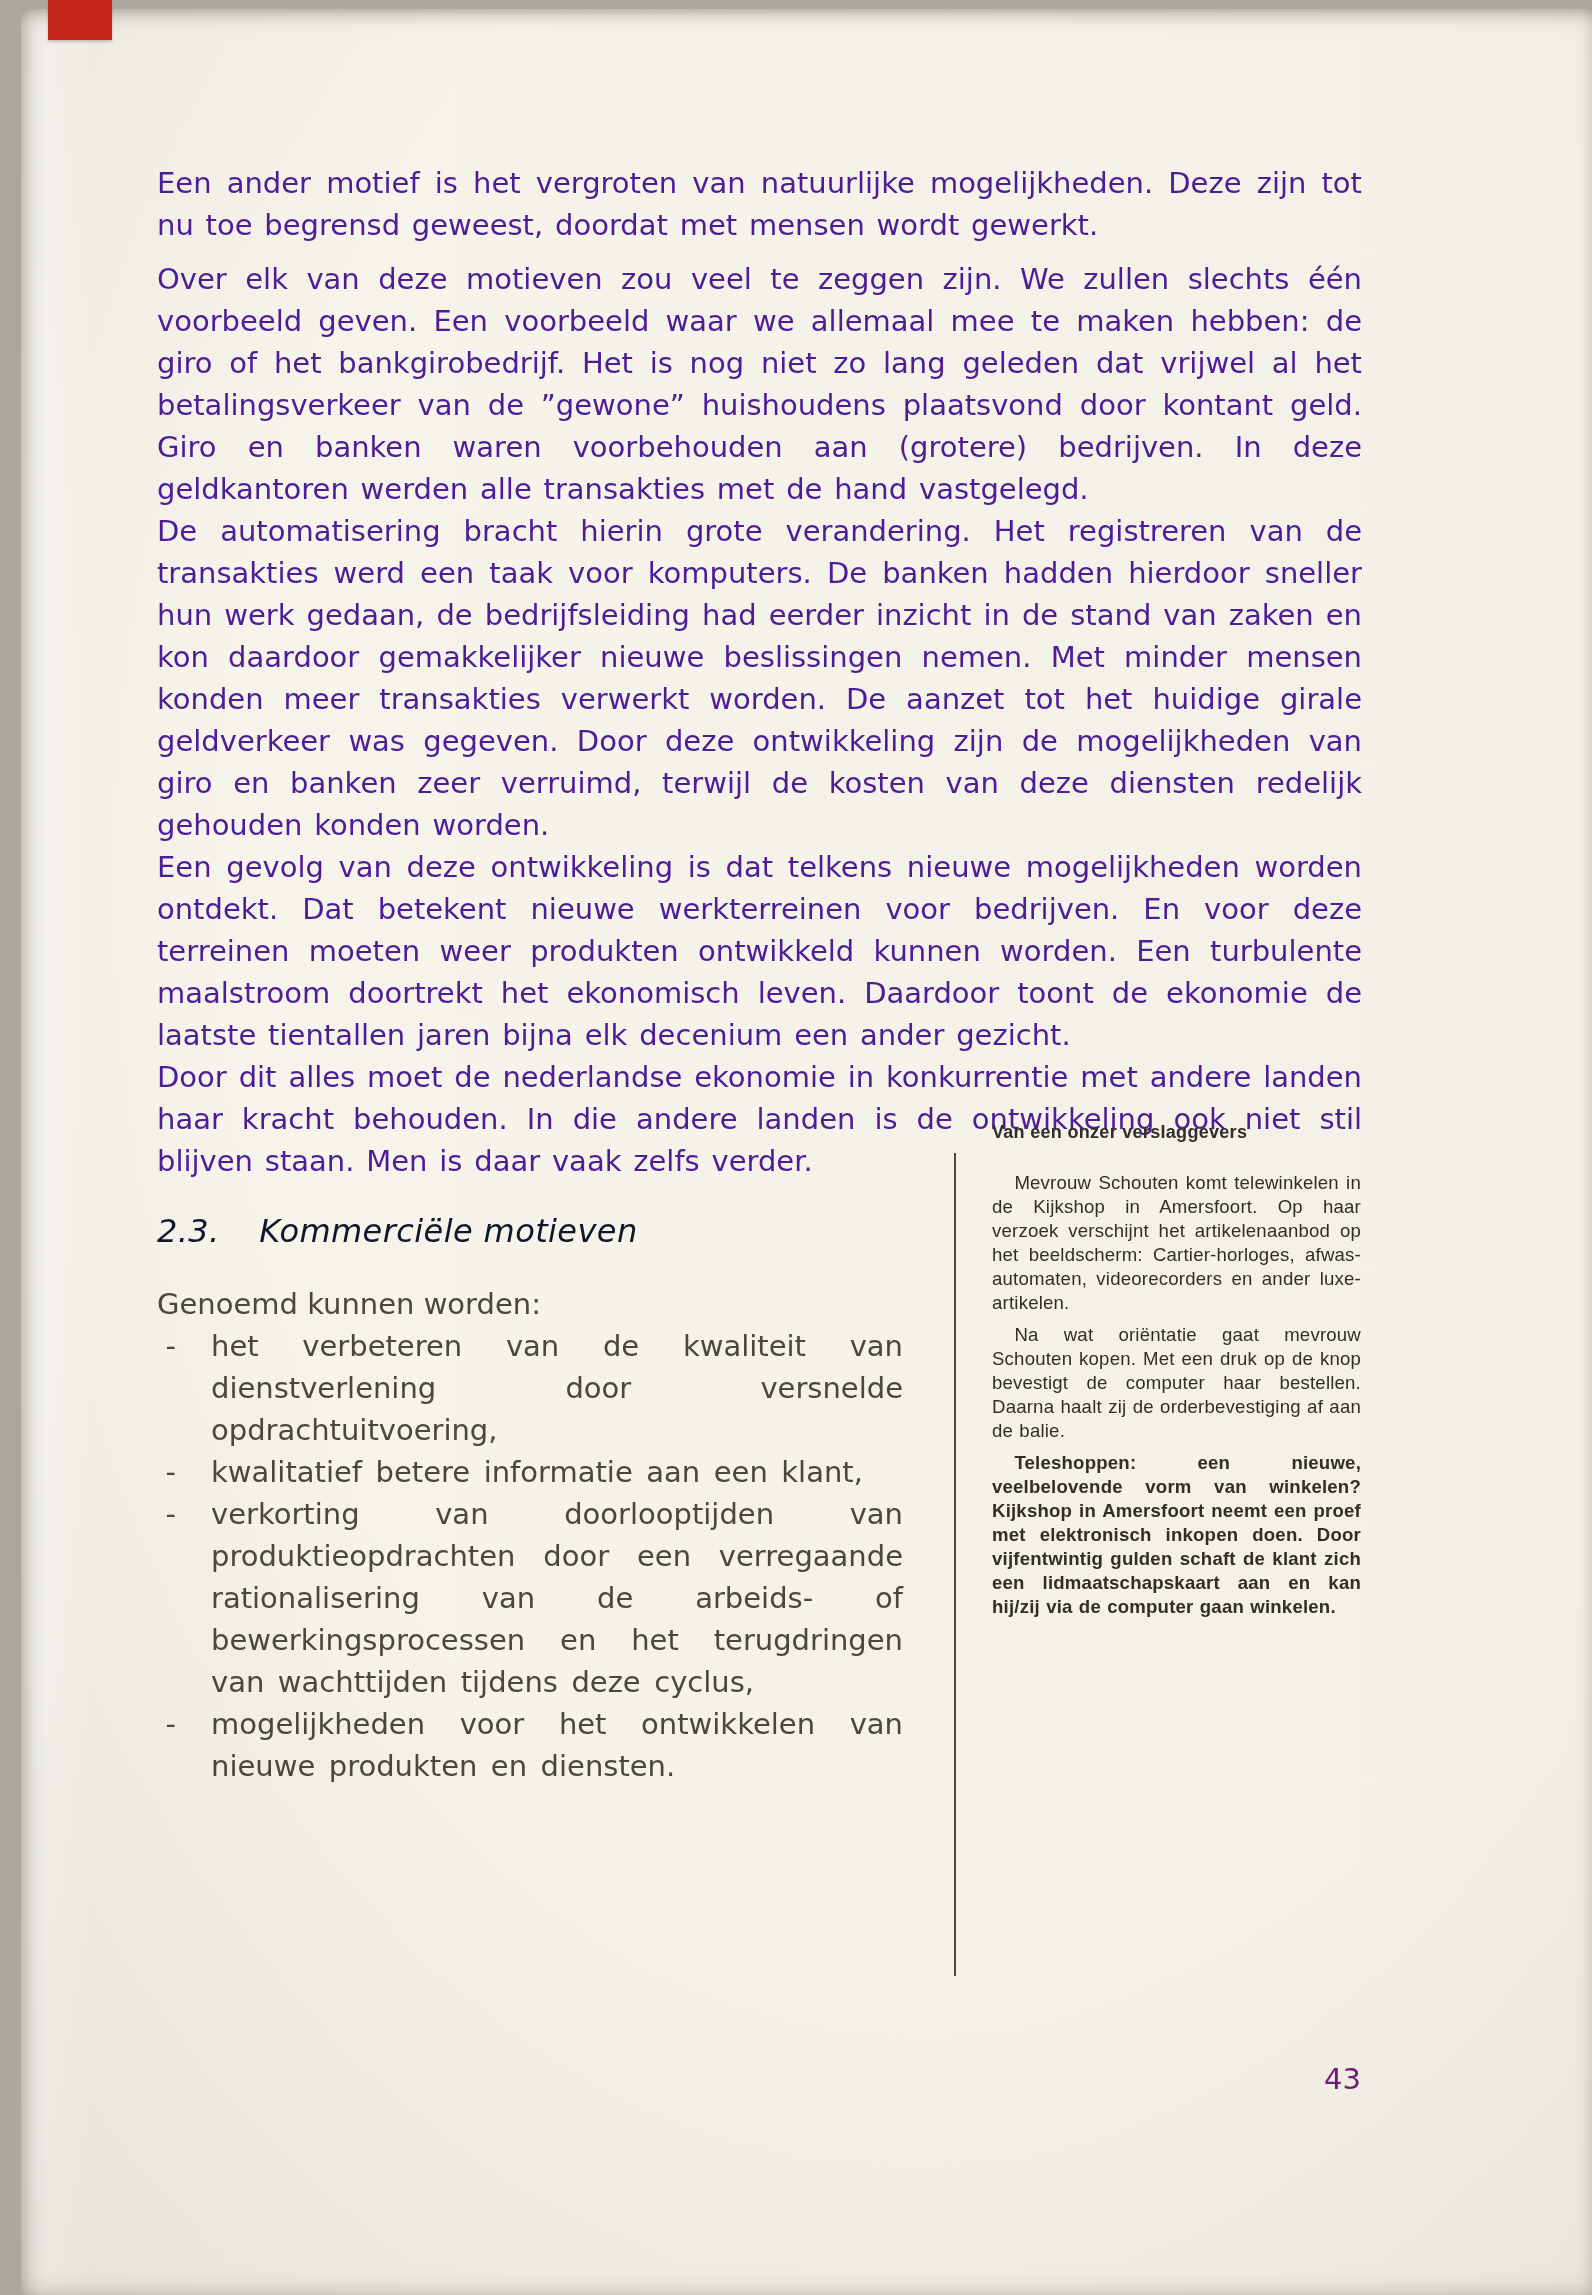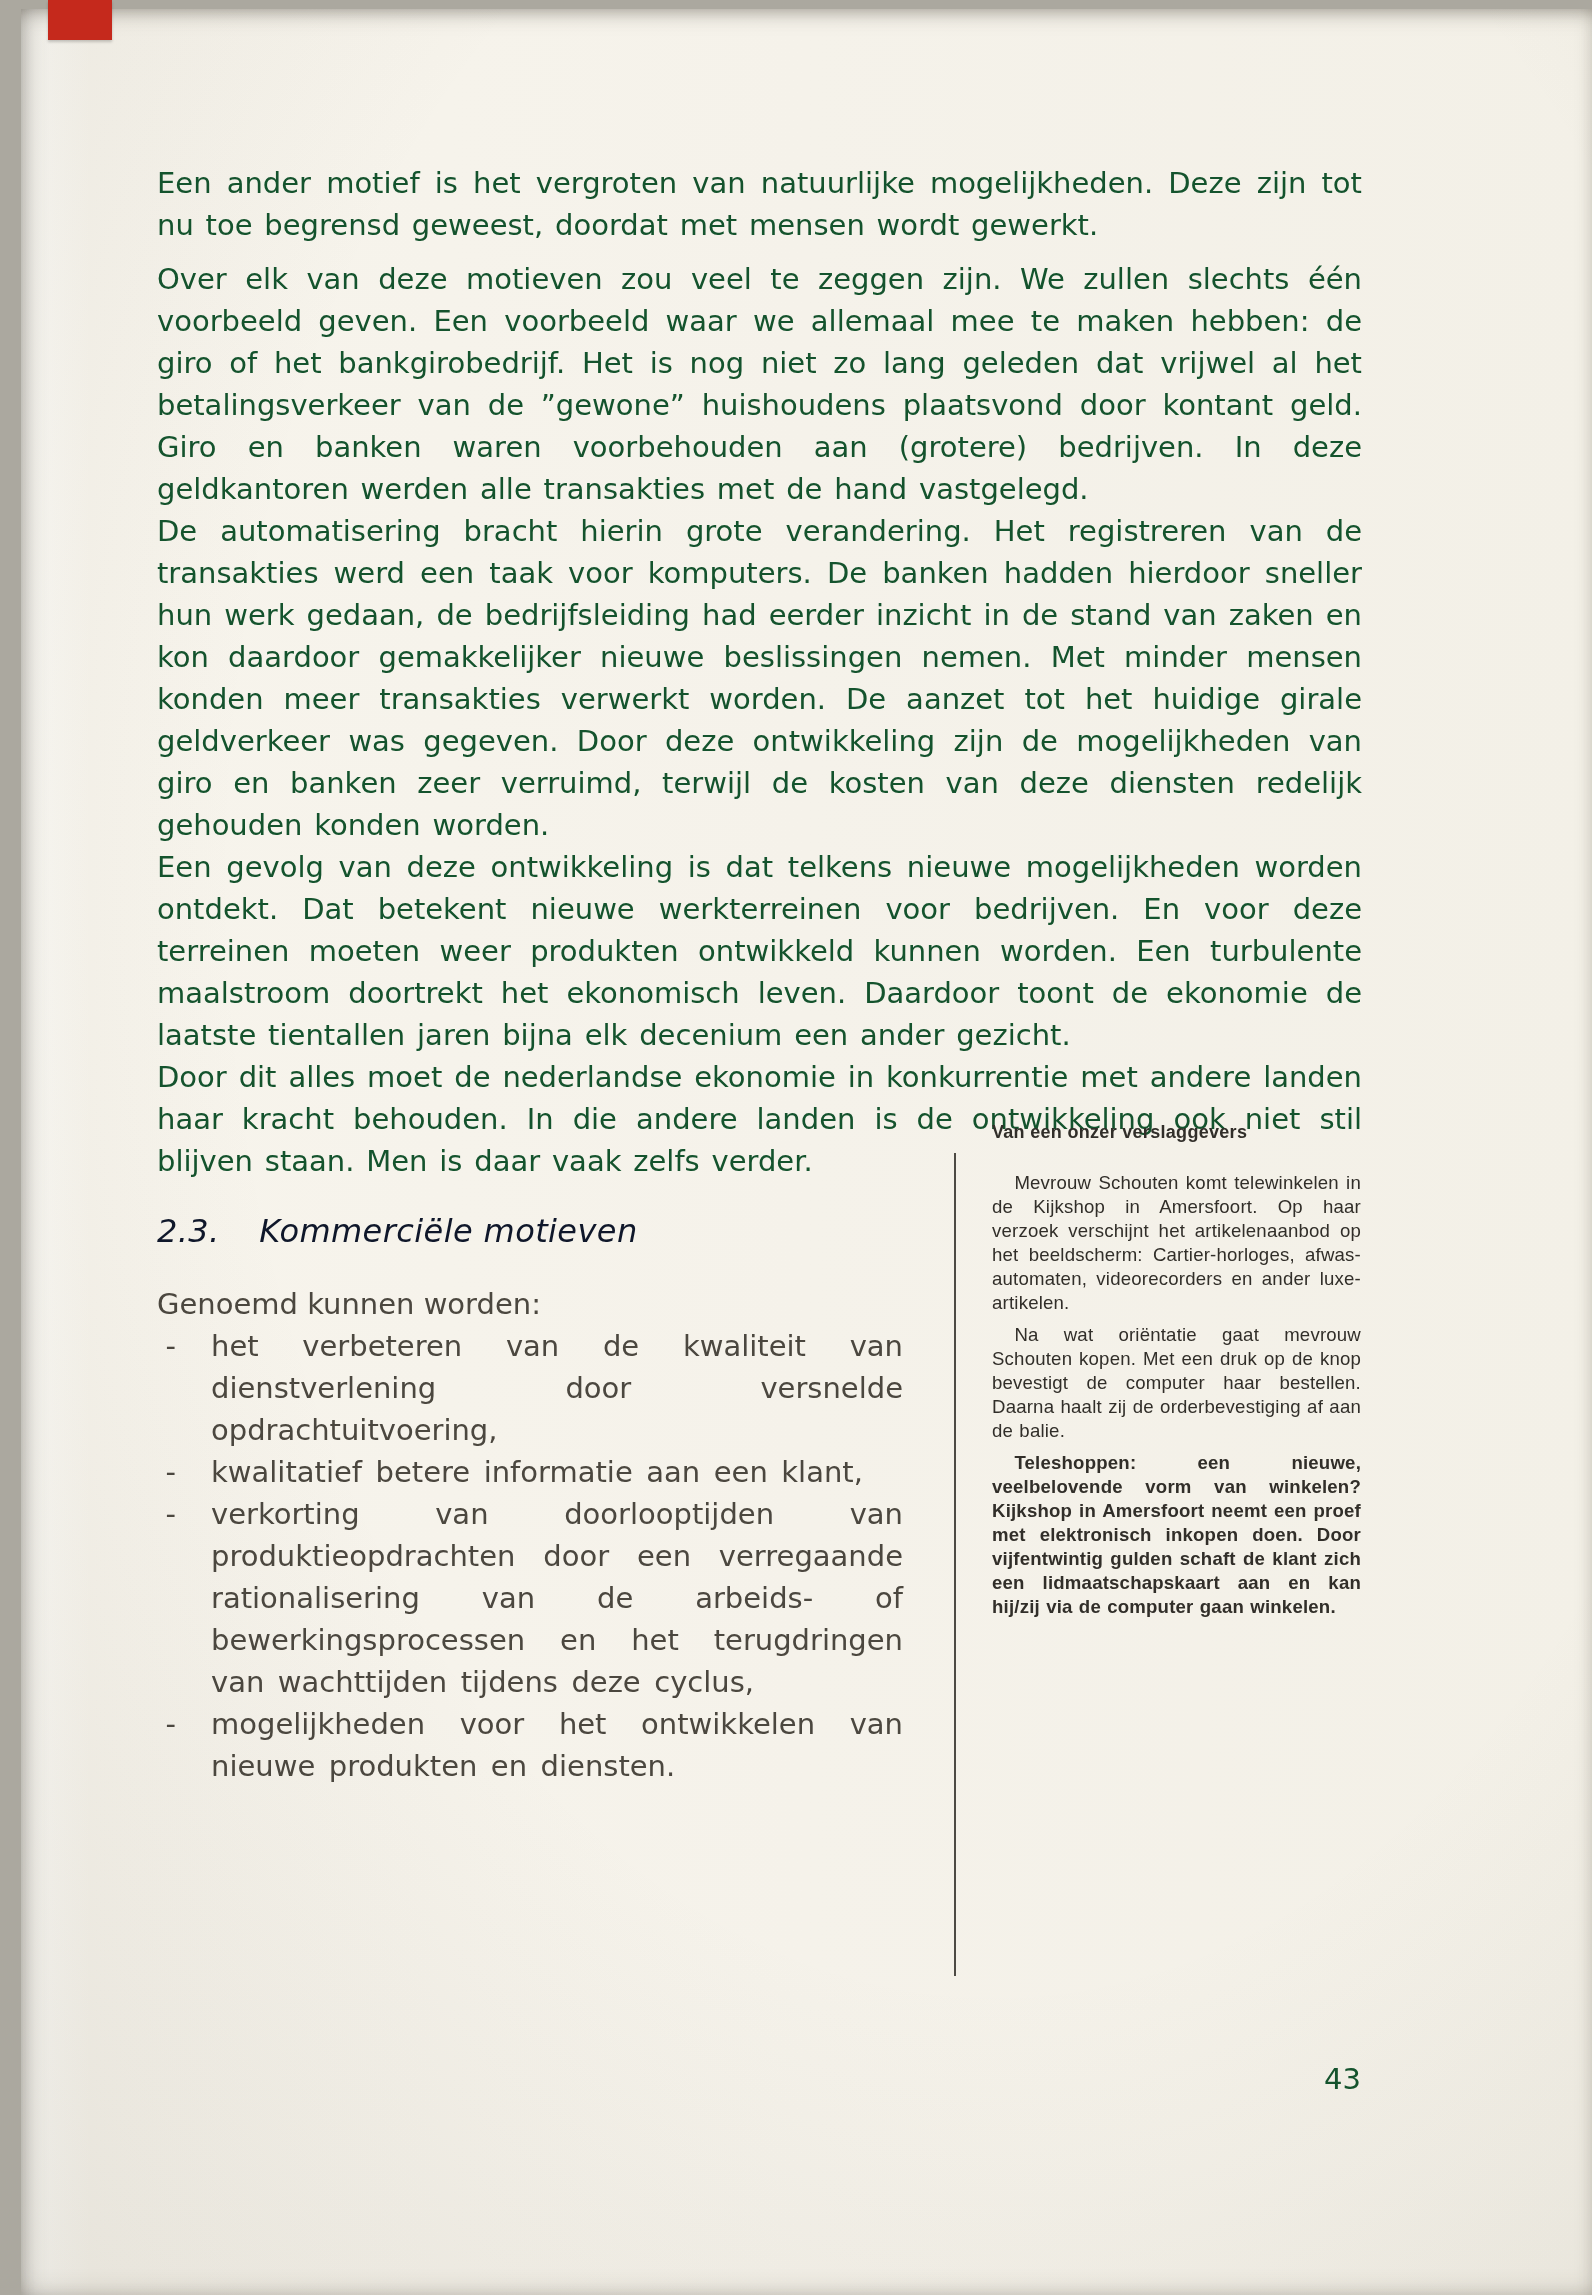--- a/index.html
+++ b/index.html
@@ -31,21 +31,21 @@
     position:absolute; left:48px; top:0; width:64px; height:40px;
     background:#c5291c; z-index:3;
     box-shadow:0 1.7px 2.6px rgba(0,0,0,.2);
   }
 
   .content { position:absolute; inset:0; z-index:2; }
 
   
   .main-text {
     position:absolute; left:157px; top:162px; width:1205px;
-    font-size:29px; line-height:42px; color:#14532d;
+    font-size:29px; line-height:42px; color:#4c1d95;
     text-align:justify; word-spacing:2.6px;
   }
   .main-text p { margin:0; }
   .main-text p.lead { margin-bottom:12px; }
 
   
   .left-col {
     position:absolute; left:157px; top:1210px; width:746px;
     font-size:29px; line-height:42px; color:#4b473f;
   }
@@ -81,21 +81,21 @@
   .clipping p {
     font-size:18.6px; line-height:24px; text-align:justify;
     text-indent:22.4px; margin:0 0 7.8px 0; letter-spacing:0.2px;
     word-spacing:0.9px;
   }
   .clipping p.bold { font-weight:700; }
 
   
   .page-number {
     position:absolute; left:1275px; top:2062px; width:86px;
-    text-align:right; font-size:29px; color:#14532d;
+    text-align:right; font-size:29px; color:#701a75;
   }
 </style>
 </head>
 <body>
 
 <div class="scan">
   <div class="paper"></div>
   <div class="red-mark"></div>
 
   <div class="content">

